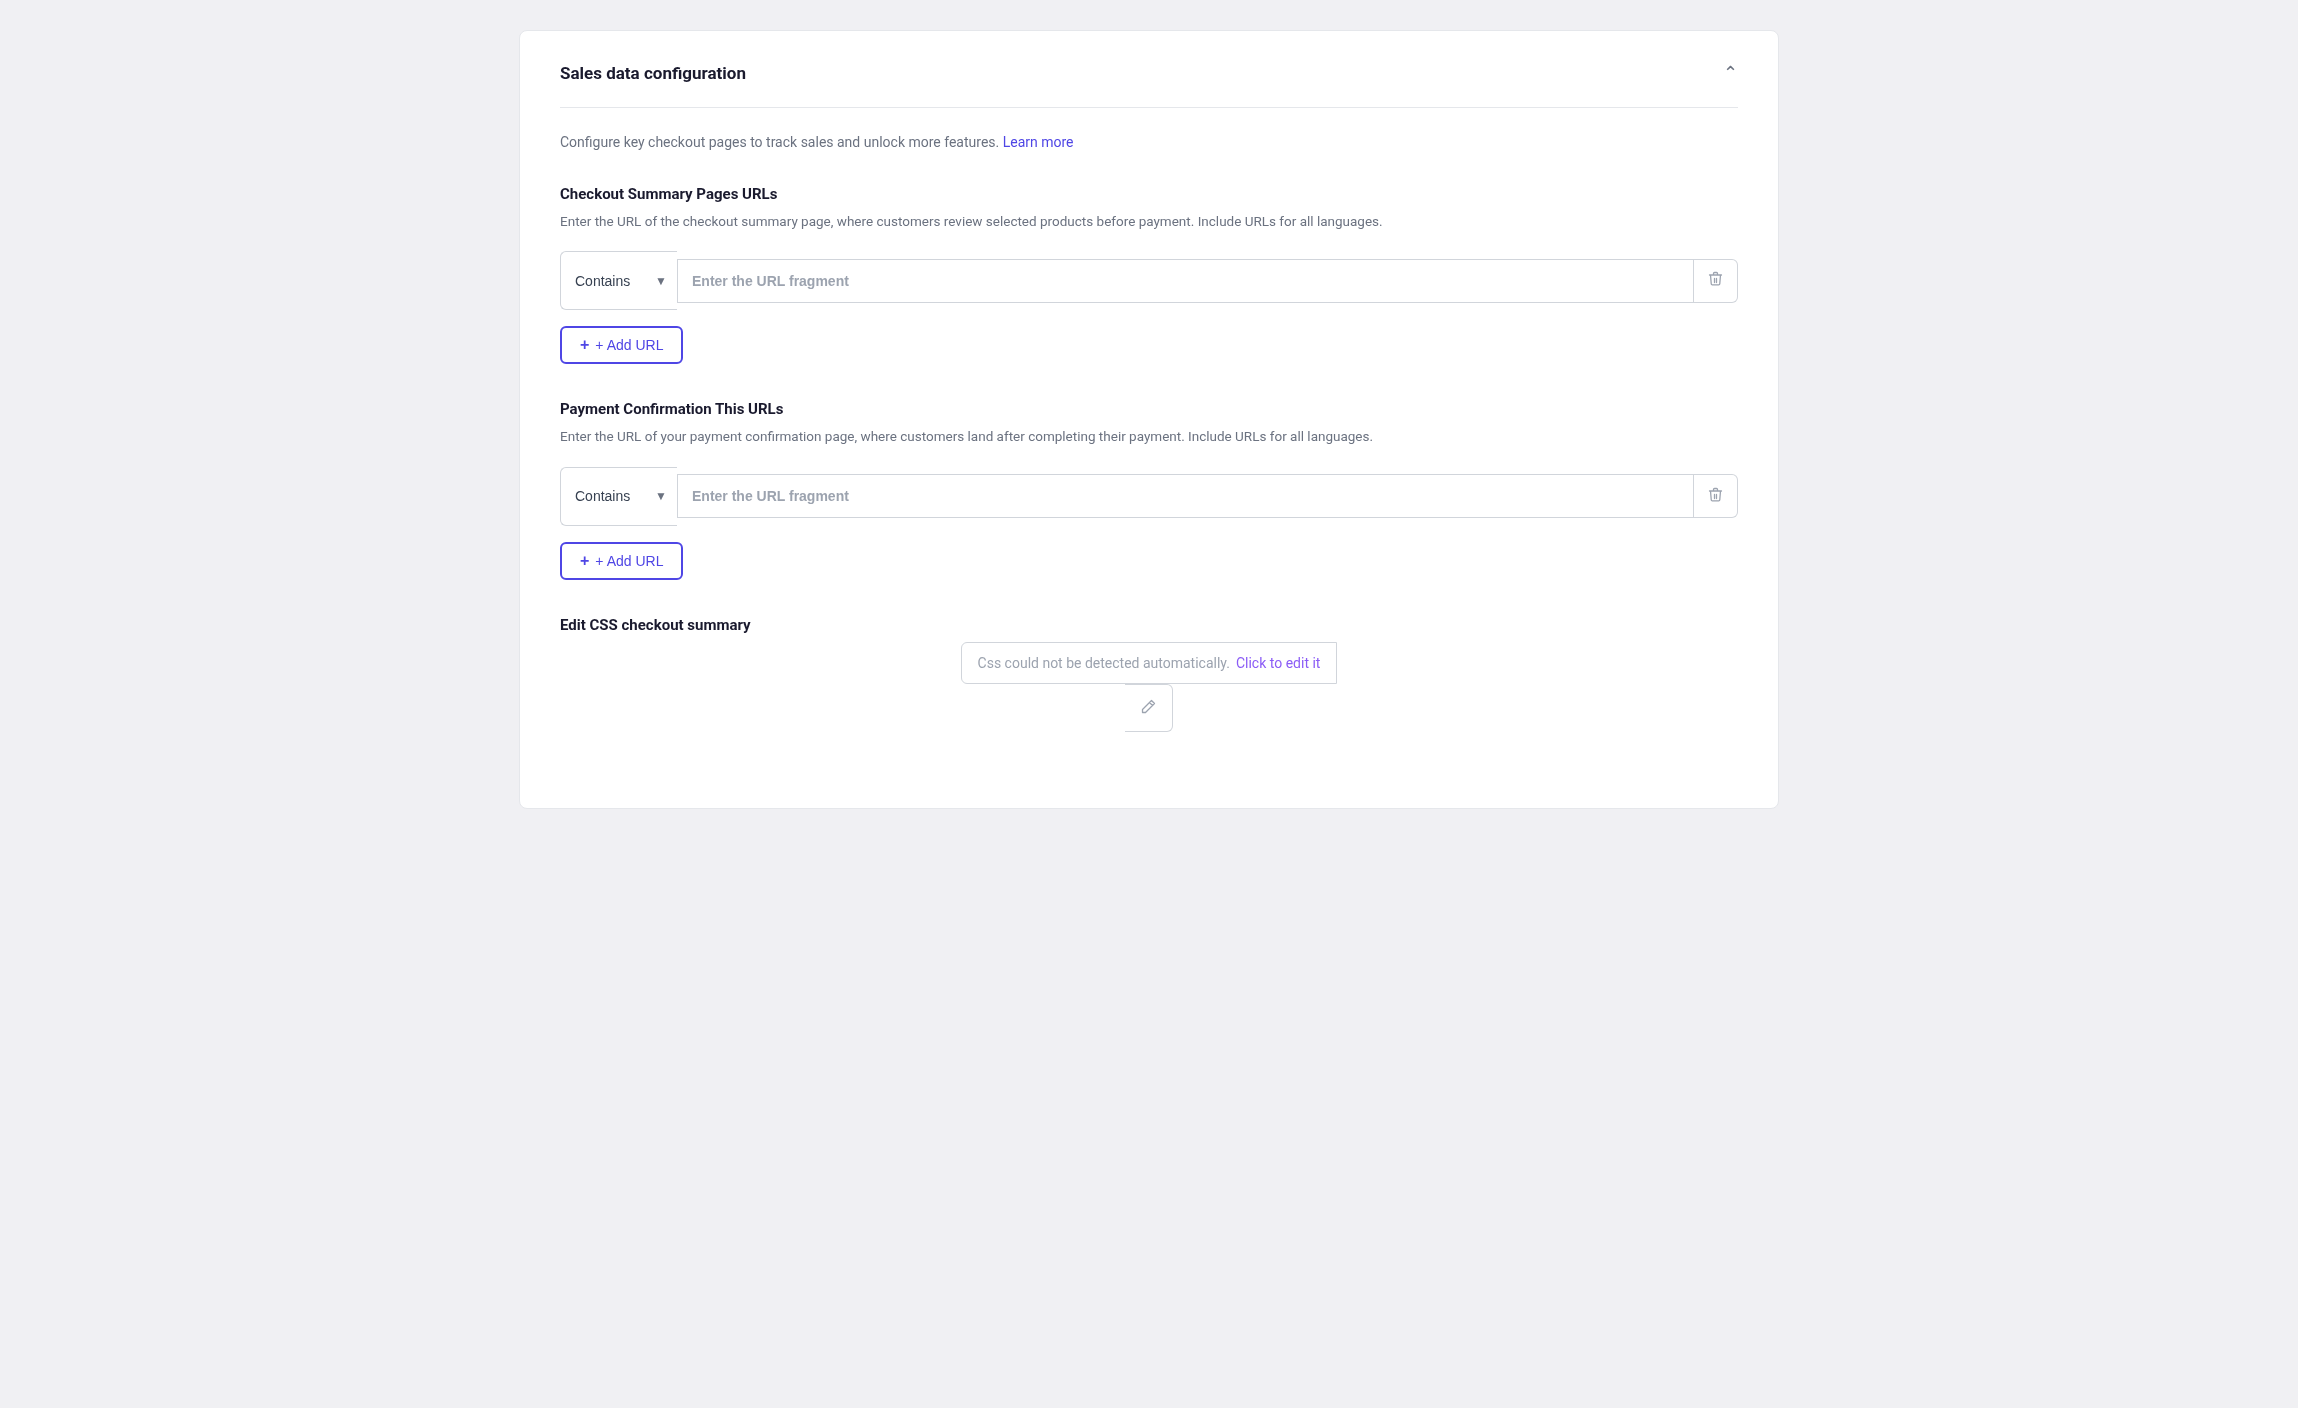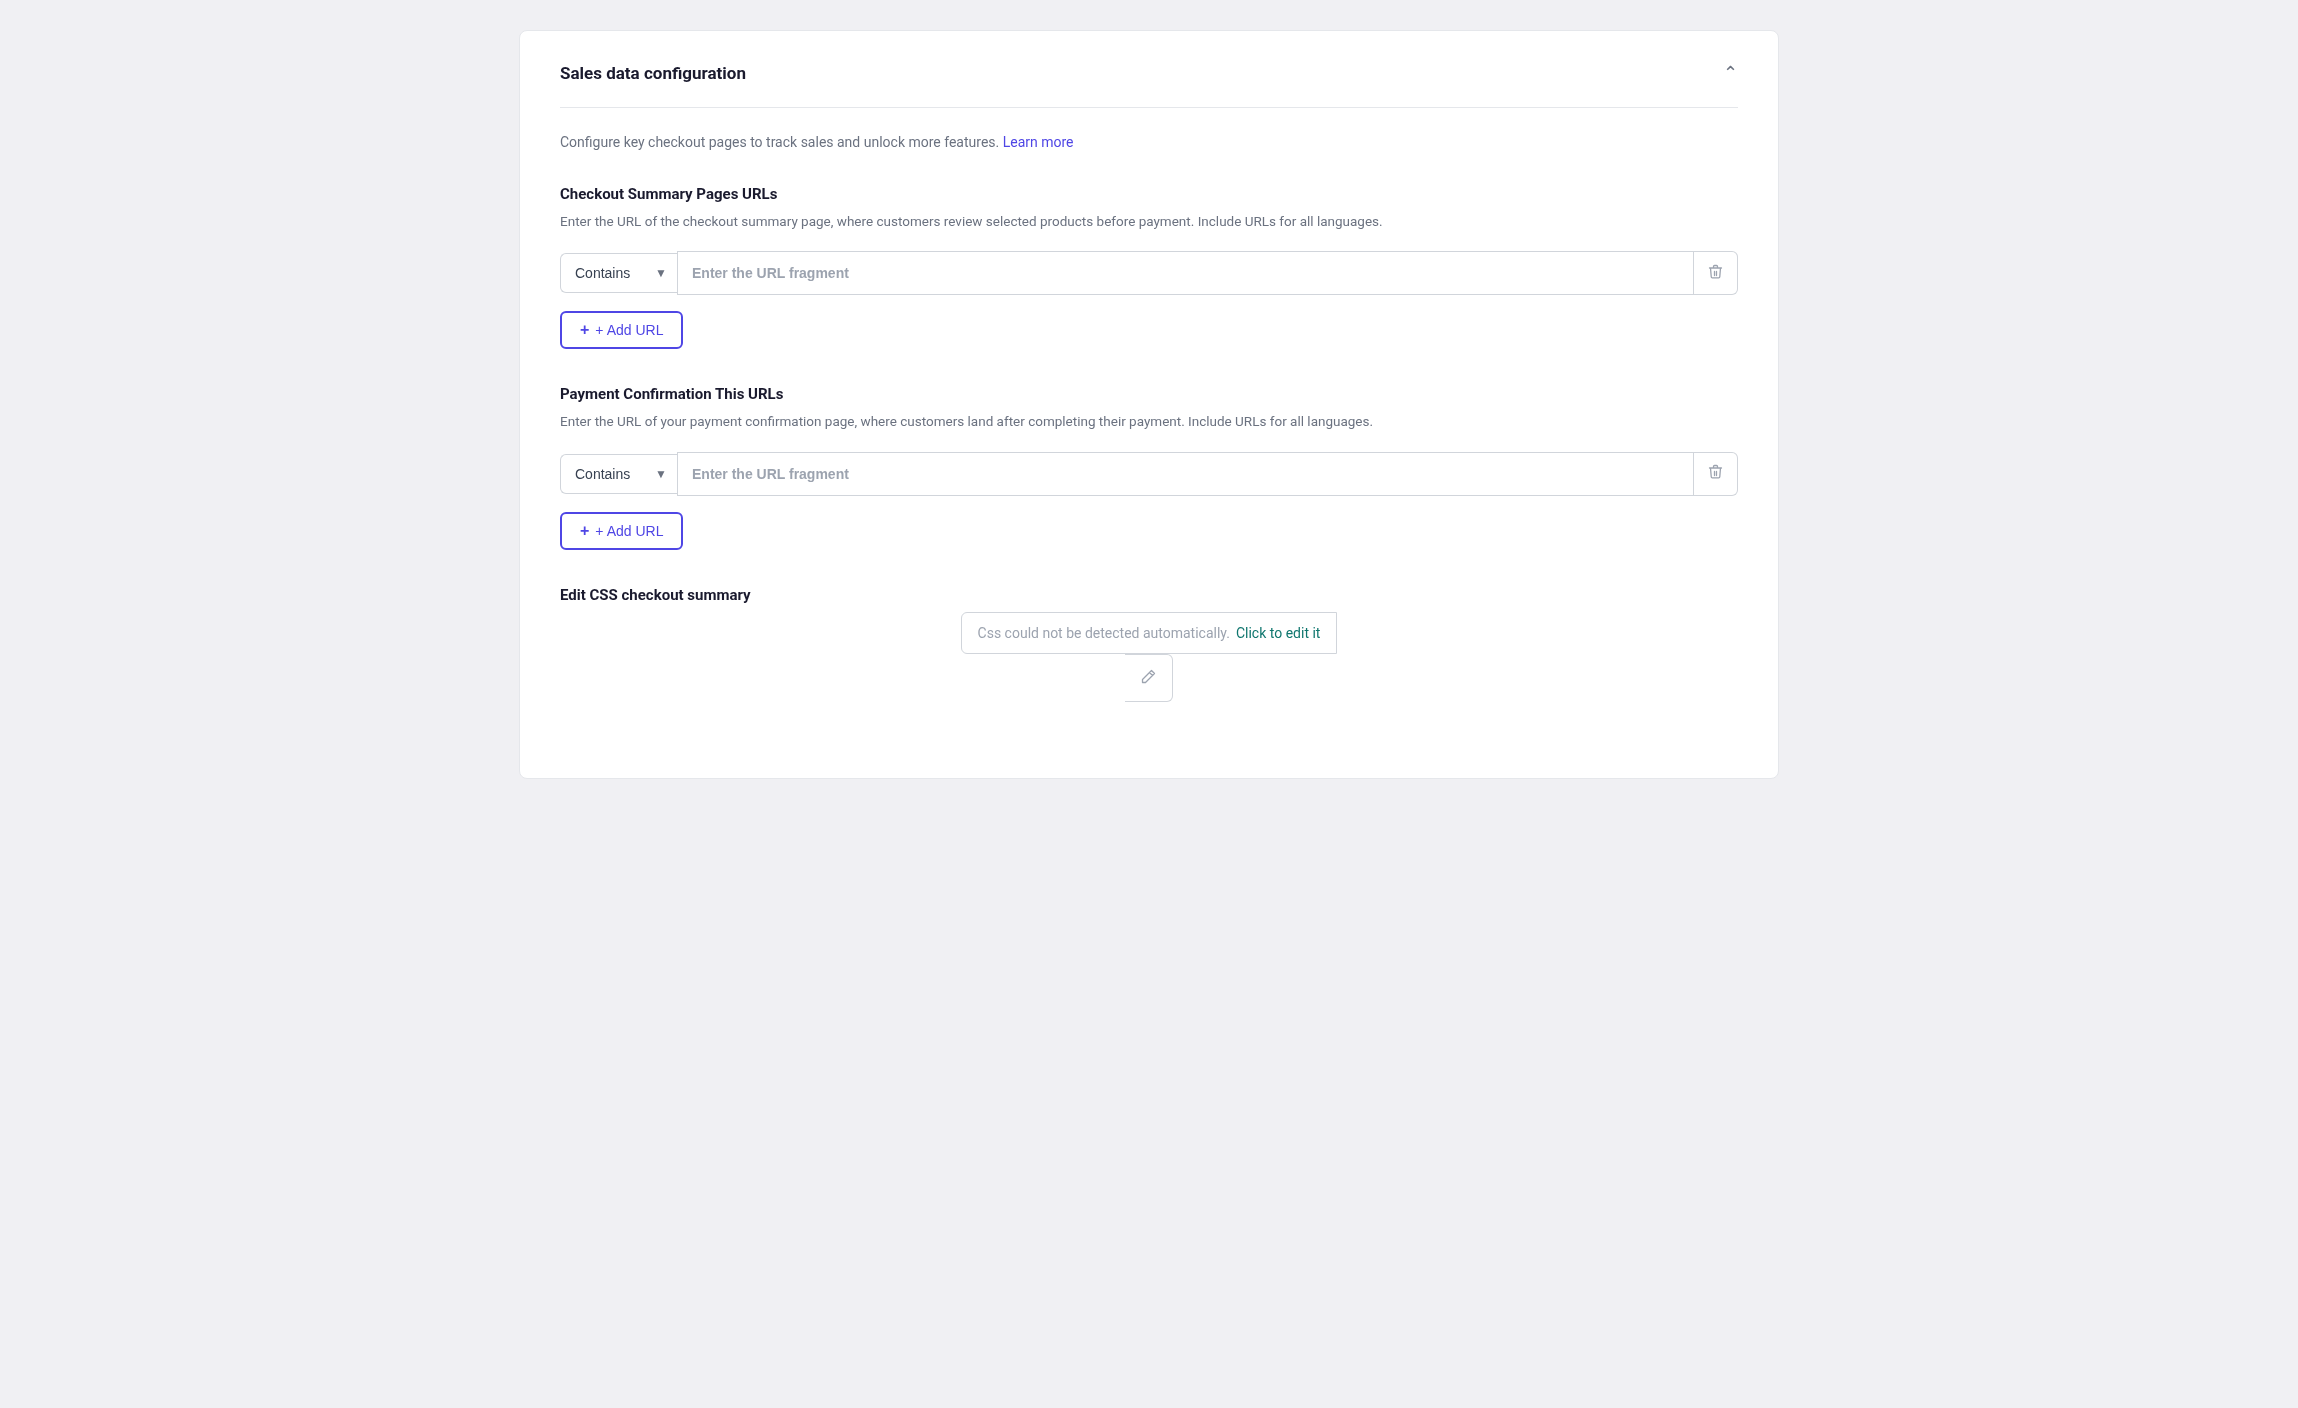--- a/index.html
+++ b/index.html
@@ -101,21 +101,21 @@
       appearance: none;
       background: #ffffff;
       border: 1px solid #d1d5db;
       border-right: none;
       border-radius: 6px 0 0 6px;
       padding: 10px 36px 10px 14px;
       font-size: 14px;
       color: #374151;
       cursor: pointer;
       outline: none;
-      height: 40px;
+      height: 59px;
     }
 
     .select-chevron {
       position: absolute;
       right: 10px;
       top: 50%;
       transform: translateY(-50%);
       pointer-events: none;
       color: #6b7280;
       font-size: 12px;
@@ -201,21 +201,21 @@
 
     .css-placeholder-content {
       display: flex;
       align-items: center;
       gap: 6px;
       font-size: 14px;
       color: #9ca3af;
     }
 
     .css-placeholder-content span.blue-link {
-      color: #0f766e;
+      color: #8b5cf6;
       cursor: pointer;
     }
 
     .css-field-wrapper {
       flex: 1;
       border: 1px solid #d1d5db;
       border-radius: 6px 0 0 6px;
       padding: 12px 16px;
       font-size: 14px;
       background: #ffffff;

